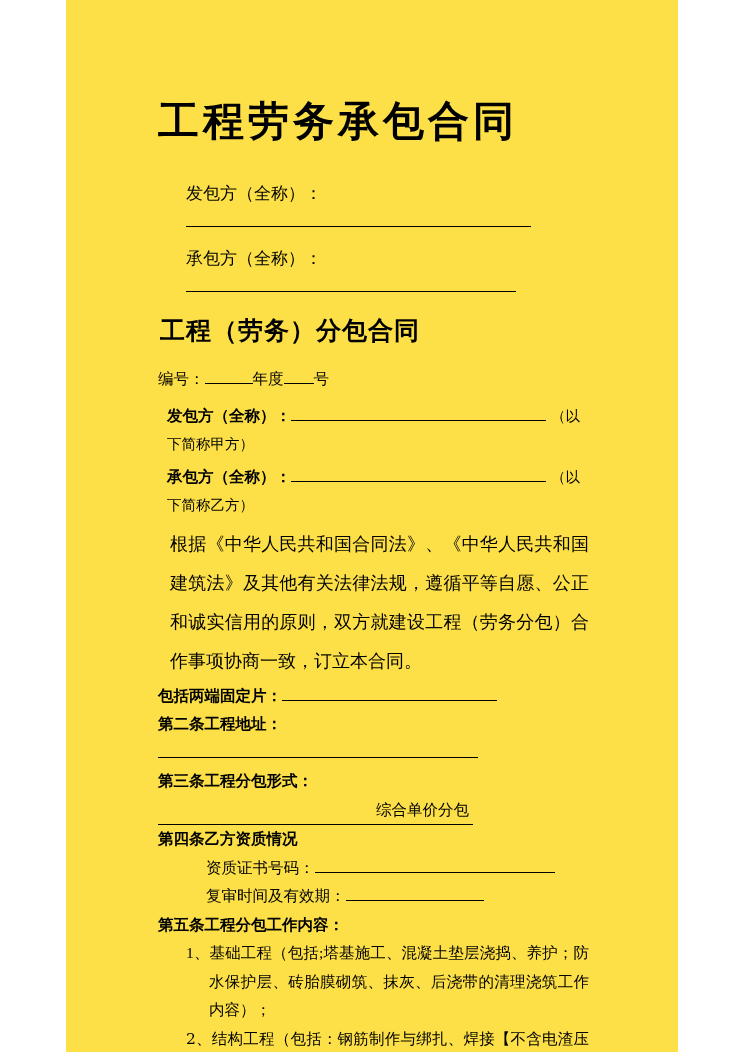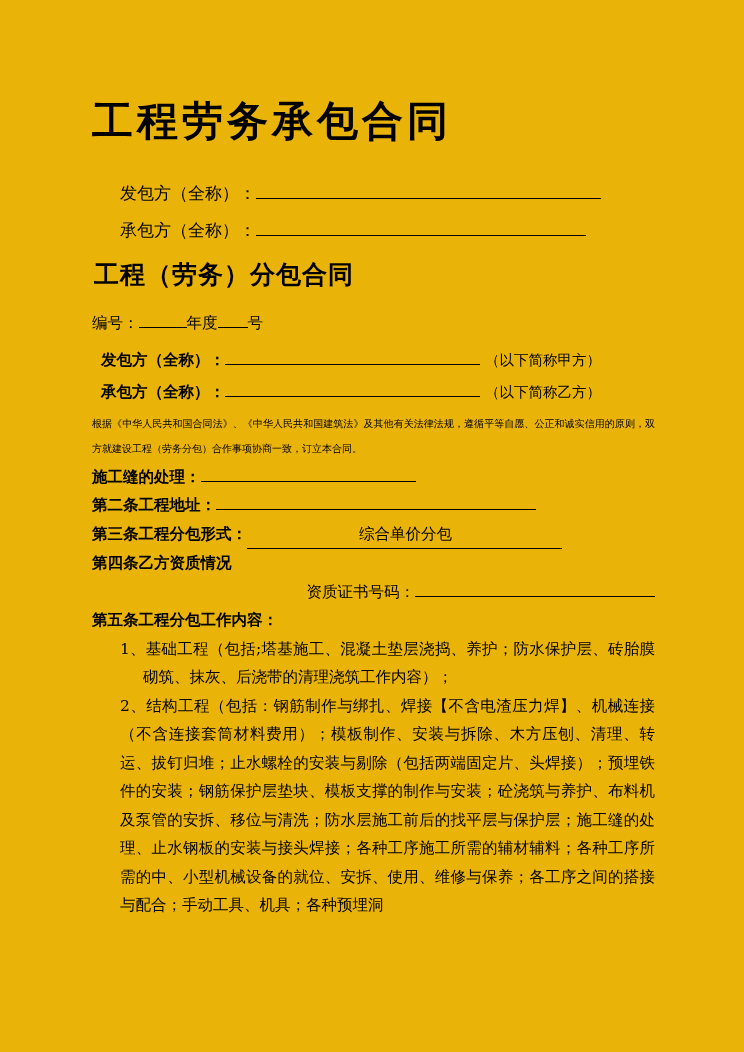--- a/index.html
+++ b/index.html
@@ -1,49 +1,49 @@
 <!DOCTYPE html>
 <html><head>
 <meta charset="utf-8">
 <style>
   * { margin:0; padding:0; box-sizing:border-box; }
   html,body { background:#ffffff; }
   .page {
-    width:744px; height:1052px; background:#eab308; overflow:hidden;
+    width:612px; height:1052px; background:#fde047; overflow:hidden;
     font-family:"DejaVu Serif","Liberation Serif",serif; color:#000;
     position:relative; margin:0 auto;
   }
   .content { padding:96px 89px 0 92px; }
 
   .doc-title {
     font-size:41px; font-weight:700; letter-spacing:4px;
     line-height:1.25; margin-bottom:32px; white-space:nowrap;
   }
   .hdr-field { font-size:17px; line-height:28px; margin:0 0 9px 28px; }
   .subtitle {
     font-family:"Liberation Sans","DejaVu Sans",sans-serif;
     font-size:25px; font-weight:700; letter-spacing:1px;
     margin:14px 0 18px 2px; white-space:nowrap;
   }
   .line { font-size:15.5px; line-height:28.5px; }
   .bold { font-weight:700; }
   .note { font-size:14.5px; }
   .mb8 { margin-bottom:8px; }
   .mb4 { margin-bottom:4px;margin-left:9px; }
-  .indent1 { margin-left:48px;text-align:right; }
-  .para { font-size:10px; line-height:25px; text-align:justify; margin:4px 0 2px 0; }
+  .indent1 { margin-left:48px; }
+  .para { font-size:18px; line-height:39px; text-align:justify; margin:4px 0 2px 12px; }
   .item { font-size:15.5px; line-height:28.5px; text-align:justify; margin-left:28px; }
-  .item.hanging { padding-left:23px; text-indent:-23px; }
+  .item.hanging { padding-left:23px; text-indent:-23px;font-family:Liberation Serif, serif; }
   .blank {
     display:inline-block; height:14px;
     border-bottom:1px solid #000; vertical-align:baseline;
   }
   .blank-text {
     display:inline-block; border-bottom:1px solid #000;
-    padding:0 4px 0 6px; text-align:center; font-weight:400;
+    padding:0 4px 0 6px; text-align:right; font-weight:400;
   }
 </style>
 </head>
 <body>
 
 <div class="page">
   <div class="content">
 
     <h1 class="doc-title">工程劳务承包合同</h1>
 
@@ -65,37 +65,40 @@
       <span class="note">（以下简称甲方）</span>
     </div>
     <div class="line mb4">
       <span class="bold">承包方（全称）：</span><span class="blank" style="width:255px"></span>
       <span class="note">（以下简称乙方）</span>
     </div>
 
     <p class="para">根据《中华人民共和国合同法》、《中华人民共和国建筑法》及其他有关法律法规，遵循平等自愿、公正和诚实信用的原则，双方就建设工程（劳务分包）合作事项协商一致，订立本合同。</p>
 
     <div class="line">
-      <span class="bold">施工缝的处理：</span><span class="blank" style="width:215px"></span>
+      <span class="bold">包括两端固定片：</span><span class="blank" style="width:215px"></span>
     </div>
 
     <div class="line">
       <span class="bold">第二条工程地址：</span><span class="blank" style="width:320px"></span>
     </div>
 
     <div class="line">
       <span class="bold">第三条工程分包形式：</span><span class="blank-text" style="width:315px">综合单价分包</span>
     </div>
 
     <div class="line">
       <span class="bold">第四条乙方资质情况</span>
     </div>
 
     <div class="line indent1">
       <span>资质证书号码：</span><span class="blank" style="width:240px"></span>
+    </div>
+    <div class="line indent1">
+      <span>复审时间及有效期：</span><span class="blank" style="width:138px"></span>
     </div>
 
     <div class="line">
       <span class="bold">第五条工程分包工作内容：</span>
     </div>
 
     <p class="item hanging">
       <span>1、</span><span>基础工程（包括;塔基施工、混凝土垫层浇捣、养护；防水保护层、砖胎膜砌筑、抹灰、后浇带的清理浇筑工作内容）；</span>
     </p>
 

